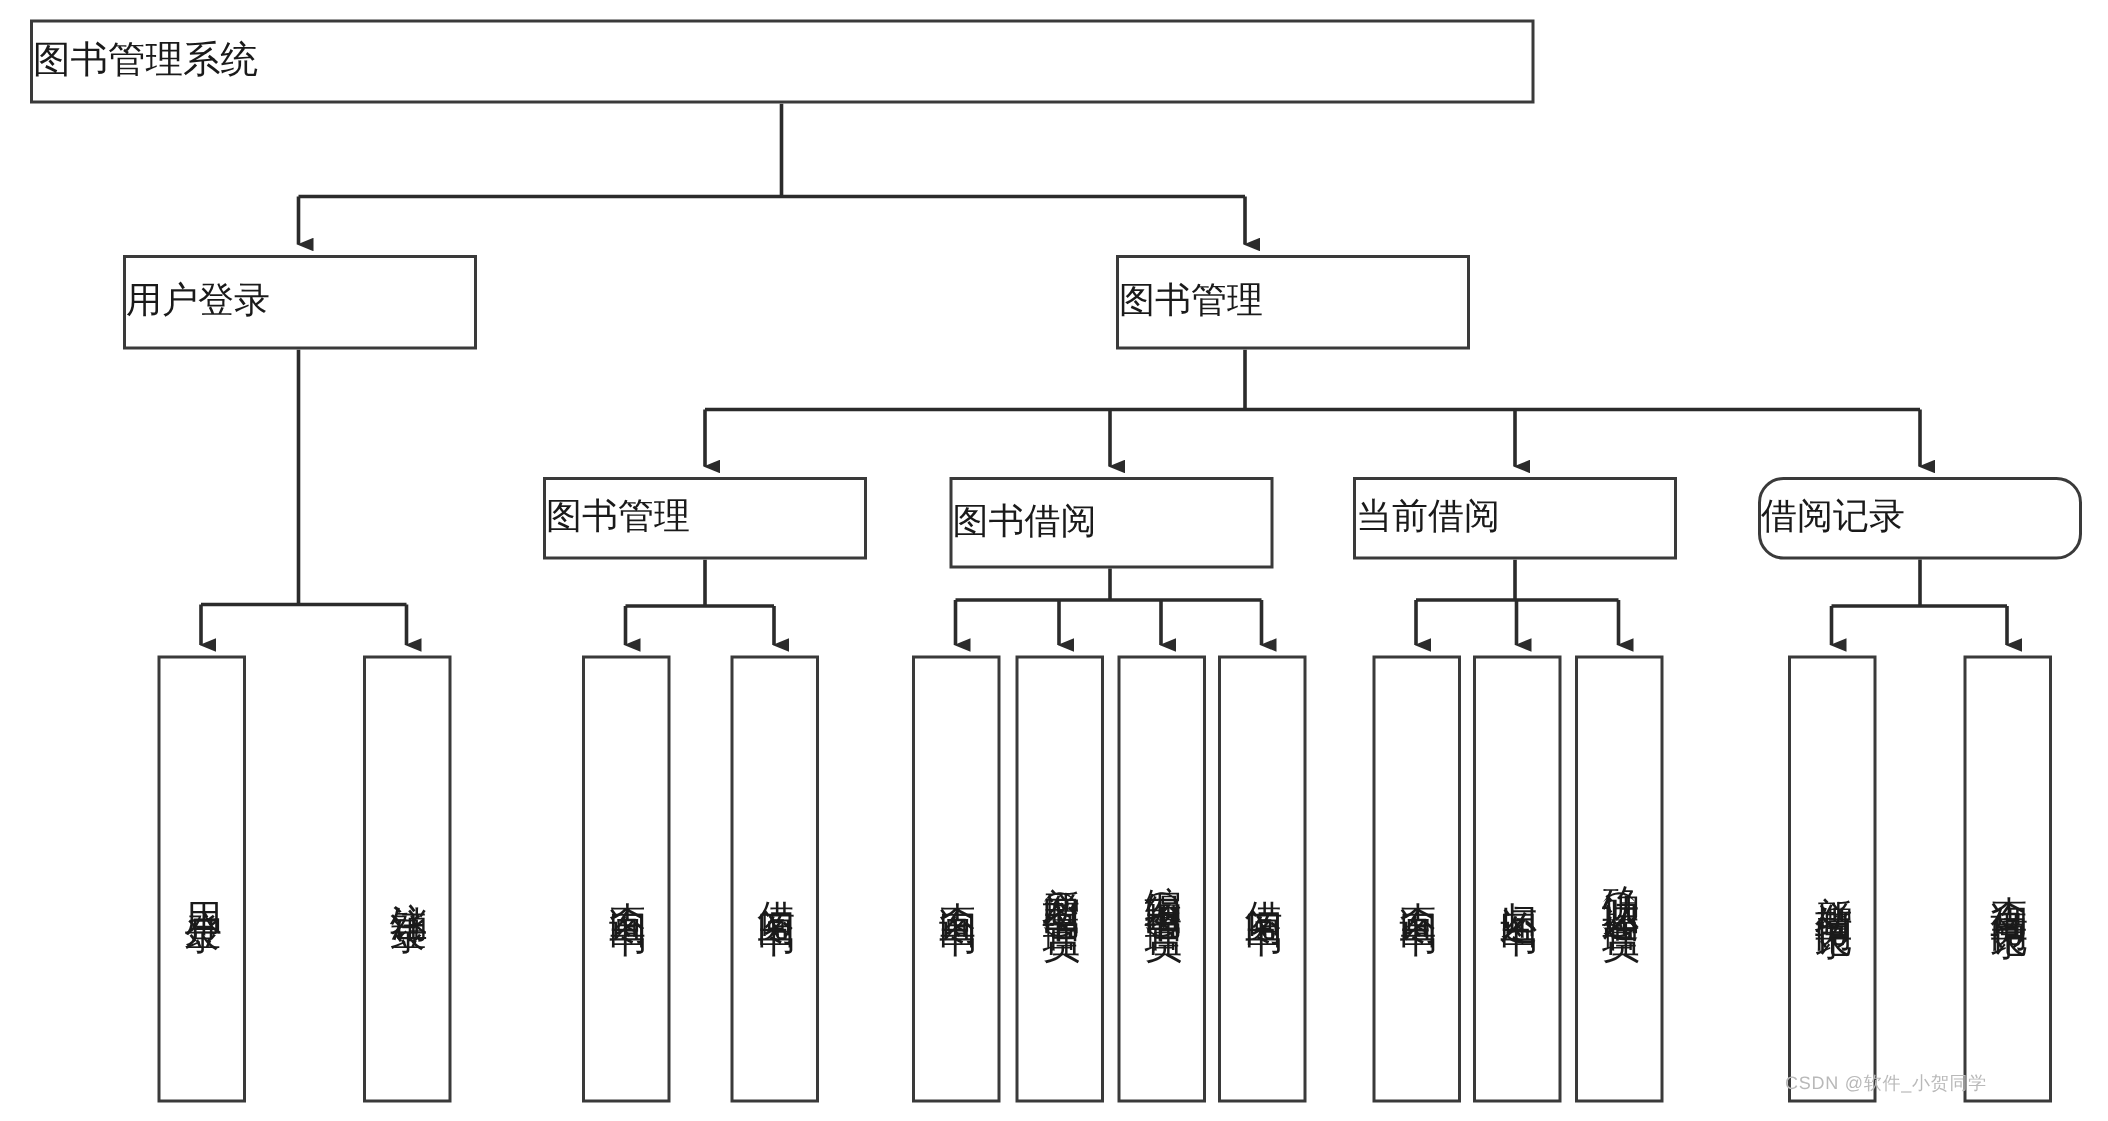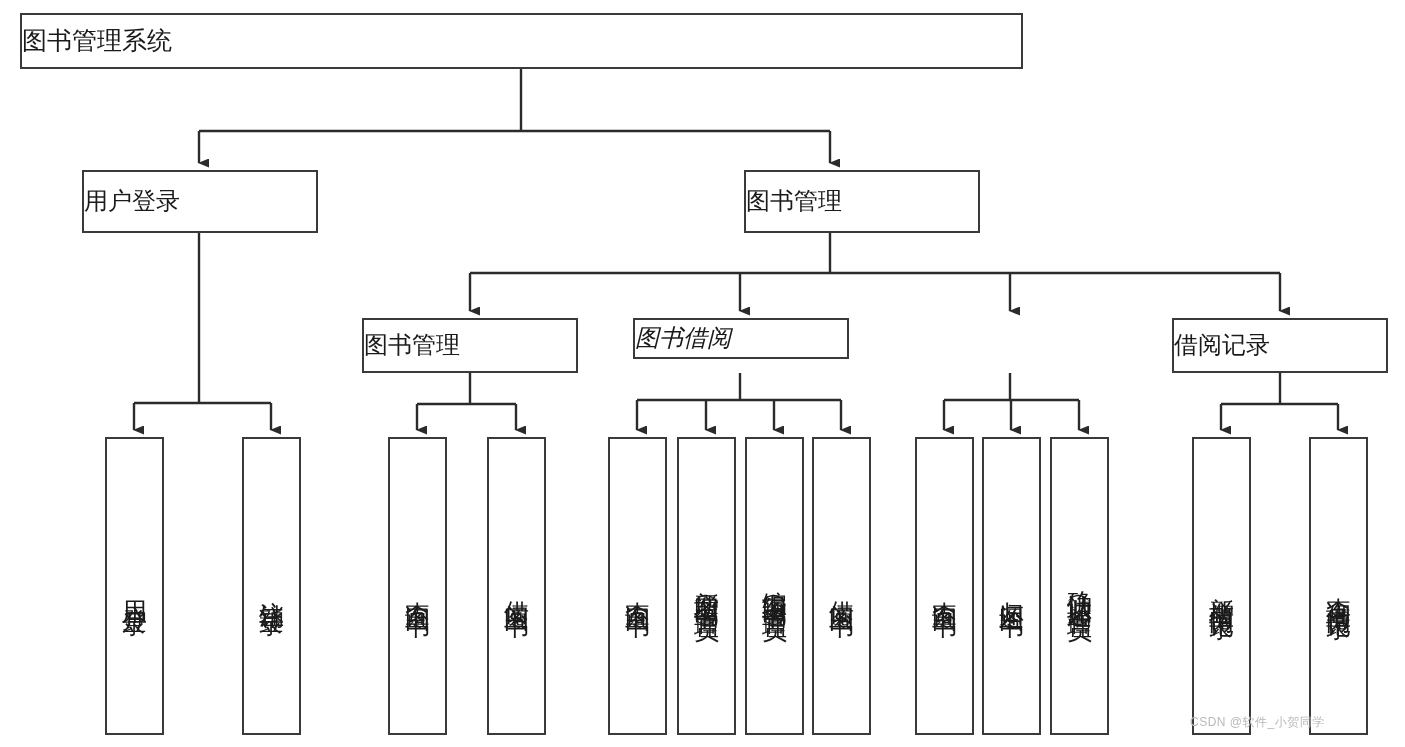--- a/index.html
+++ b/index.html
@@ -115,24 +115,27 @@
   <div class="node horiz" style="left:82px;top:170px;width:236px;height:63px;">
     <span class="label">用户登录</span>
   </div>
   <div class="node horiz" style="left:744px;top:170px;width:236px;height:63px;">
     <span class="label">图书管理</span>
   </div>
 
   <div class="node horiz" style="left:362px;top:318px;width:216px;height:55px;">
     <span class="label">图书管理</span>
   </div>
-  <div class="node horiz" style="left:633px;top:318px;width:216px;height:41px;font-style:italic;">
+  <div class="node horiz" style="left:633px;top:318px;width:216px;height:61px;">
     <span class="label">图书借阅</span>
   </div>
-  <div class="node horiz" style="left:1172px;top:318px;width:216px;height:55px;">
+  <div class="node horiz" style="left:902px;top:318px;width:216px;height:55px;">
+    <span class="label">当前借阅</span>
+  </div>
+  <div class="node horiz" style="left:1172px;top:318px;width:216px;height:55px;border-radius:17px;">
     <span class="label">借阅记录</span>
   </div>
 
   <div class="node vert" style="left:105px;top:437px;width:59px;height:298px;">
     <span class="label">用户登录</span>
   </div>
   <div class="node vert" style="left:242px;top:437px;width:59px;height:298px;">
     <span class="label">注销登录</span>
   </div>
 

